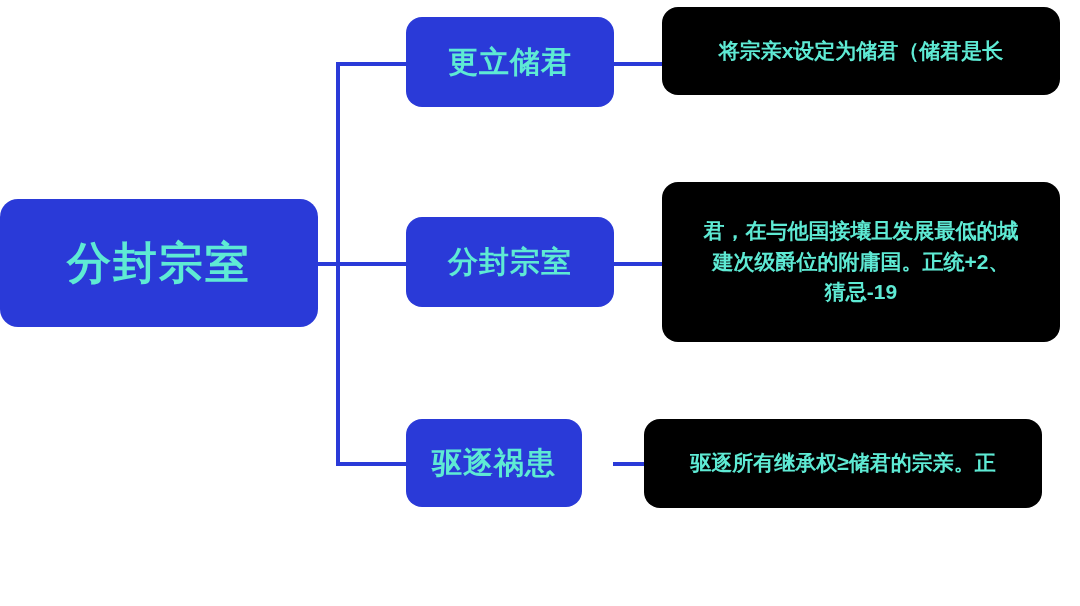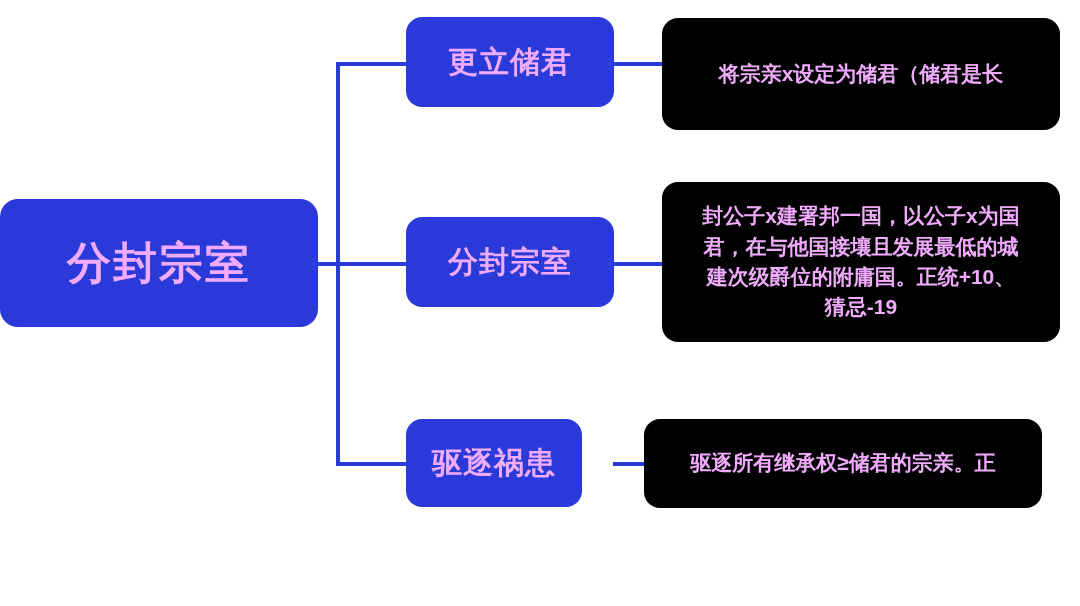--- a/index.html
+++ b/index.html
@@ -25,21 +25,21 @@
   }
 
   
   .node {
     position: absolute;
     box-sizing: border-box;
     display: flex;
     align-items: center;
     justify-content: center;
     text-align: center;
-    color: #f0abfc;
+    color: #5eead4;
     font-weight: bold;
   }
   .node-root {
     background: #2a3ad8;
     border-radius: 18px;
     font-size: 44px;
     letter-spacing: 2px;
   }
   .node-branch {
     background: #2a3ad8;
@@ -84,34 +84,33 @@
 
   <div class="line" style="left:613px; top:462px; width:52px; height:4px;"></div>
 
   <div class="node node-root" style="left:0px; top:199px; width:318px; height:128px;">
     <span>分封宗室</span>
   </div>
 
   <div class="node node-branch" style="left:406px; top:17px; width:208px; height:90px;">
     <span>更立储君</span>
   </div>
-  <div class="node node-desc" style="left:662px; top:18px; width:398px; height:112px;">
+  <div class="node node-desc" style="left:662px; top:7px; width:398px; height:88px;">
     <div>
       <span>将宗亲x设定为储君（储君是长</span>
     </div>
   </div>
 
   <div class="node node-branch" style="left:406px; top:217px; width:208px; height:90px;">
     <span>分封宗室</span>
   </div>
   <div class="node node-desc" style="left:662px; top:182px; width:398px; height:160px;">
     <div>
-      <span>封公子x建署邦一国，以公子x为国</span>
       <span>君，在与他国接壤且发展最低的城</span>
-      <span>建次级爵位的附庸国。正统+10、</span>
+      <span>建次级爵位的附庸国。正统+2、</span>
       <span>猜忌-19</span>
     </div>
   </div>
 
   <div class="node node-branch" style="left:406px; top:419px; width:176px; height:88px;">
     <span>驱逐祸患</span>
   </div>
   <div class="node node-desc" style="left:644px; top:419px; width:398px; height:89px;">
     <div>
       <span>驱逐所有继承权≥储君的宗亲。正</span>

